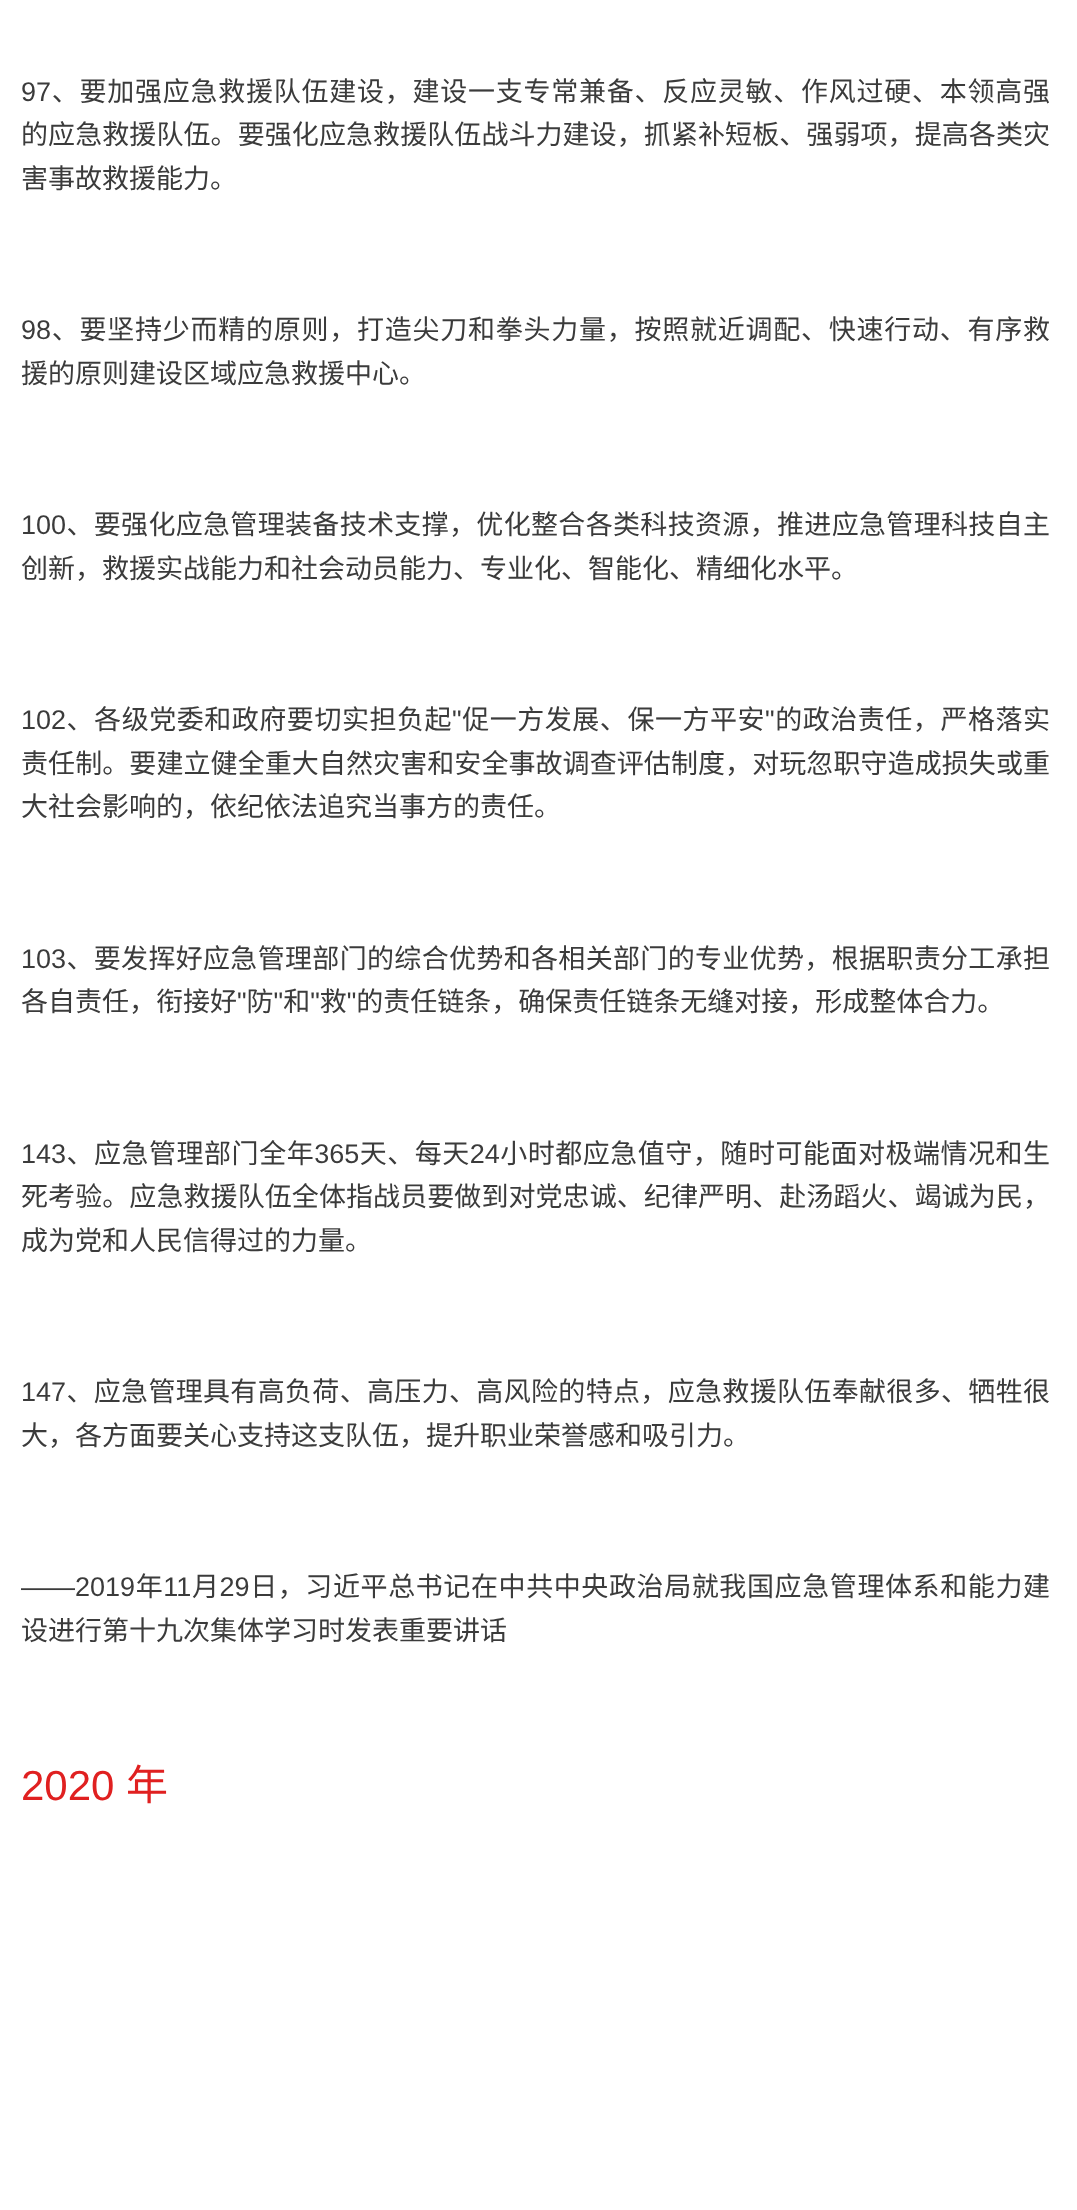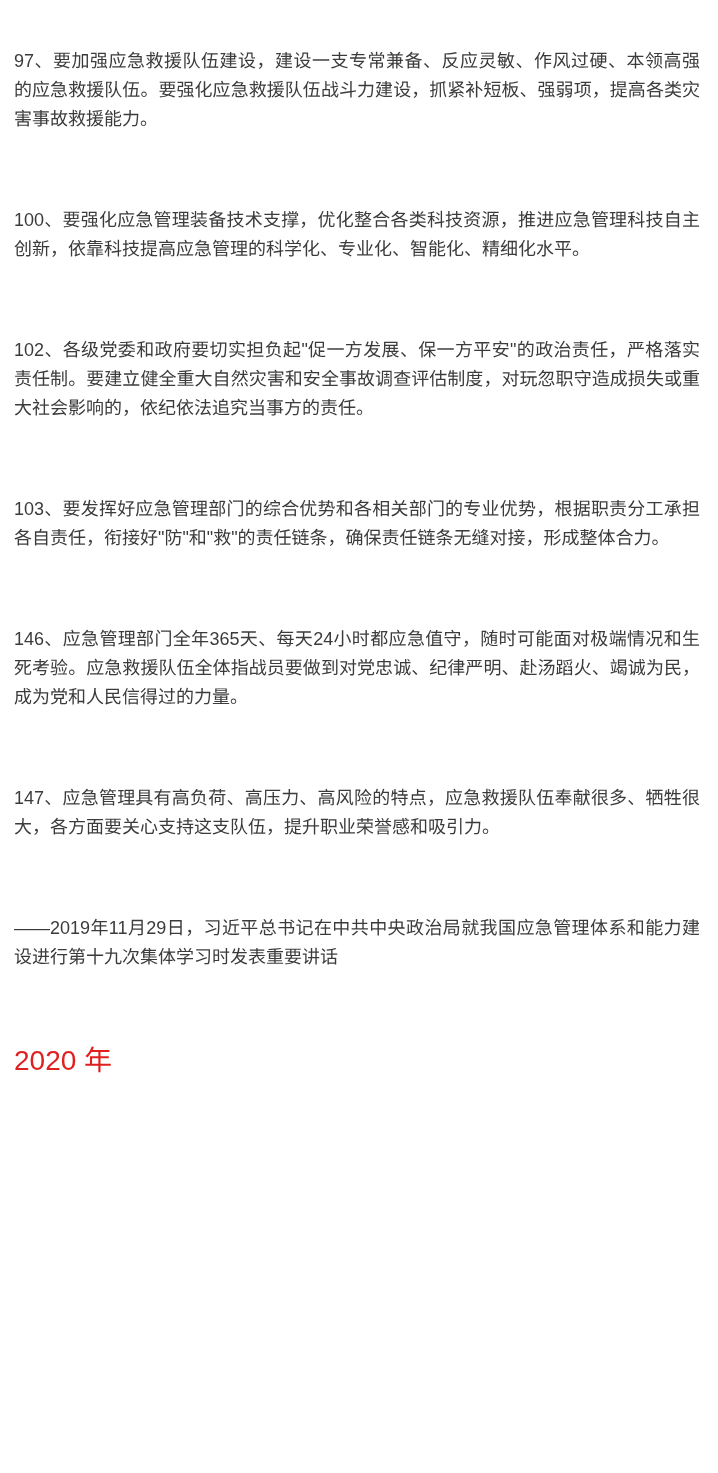--- a/index.html
+++ b/index.html
@@ -36,21 +36,22 @@
     color: #e02020;
     margin: 0;
   }
 </style>
 </head>
 <body>
 
 <div class="page">
   <div class="article">
     <p class="para">97、要加强应急救援队伍建设，建设一支专常兼备、反应灵敏、作风过硬、本领高强的应急救援队伍。要强化应急救援队伍战斗力建设，抓紧补短板、强弱项，提高各类灾害事故救援能力。</p>
-    <p class="para">100、要强化应急管理装备技术支撑，优化整合各类科技资源，推进应急管理科技自主创新，依靠科技提高应急管理的科学化、专业化、智能化、精细化水平。</p>
+    <p class="para">98、要坚持少而精的原则，打造尖刀和拳头力量，按照就近调配、快速行动、有序救援的原则建设区域应急救援中心。</p>
+    <p class="para">100、要强化应急管理装备技术支撑，优化整合各类科技资源，推进应急管理科技自主创新，救援实战能力和社会动员能力、专业化、智能化、精细化水平。</p>
     <p class="para">102、各级党委和政府要切实担负起"促一方发展、保一方平安"的政治责任，严格落实责任制。要建立健全重大自然灾害和安全事故调查评估制度，对玩忽职守造成损失或重大社会影响的，依纪依法追究当事方的责任。</p>
     <p class="para">103、要发挥好应急管理部门的综合优势和各相关部门的专业优势，根据职责分工承担各自责任，衔接好"防"和"救"的责任链条，确保责任链条无缝对接，形成整体合力。</p>
-    <p class="para">146、应急管理部门全年365天、每天24小时都应急值守，随时可能面对极端情况和生死考验。应急救援队伍全体指战员要做到对党忠诚、纪律严明、赴汤蹈火、竭诚为民，成为党和人民信得过的力量。</p>
+    <p class="para">143、应急管理部门全年365天、每天24小时都应急值守，随时可能面对极端情况和生死考验。应急救援队伍全体指战员要做到对党忠诚、纪律严明、赴汤蹈火、竭诚为民，成为党和人民信得过的力量。</p>
     <p class="para">147、应急管理具有高负荷、高压力、高风险的特点，应急救援队伍奉献很多、牺牲很大，各方面要关心支持这支队伍，提升职业荣誉感和吸引力。</p>
     <p class="para citation">——2019年11月29日，习近平总书记在中共中央政治局就我国应急管理体系和能力建设进行第十九次集体学习时发表重要讲话</p>
     <h2 class="year-heading">2020 年</h2>
   </div>
 </div>
 
 </body></html>

